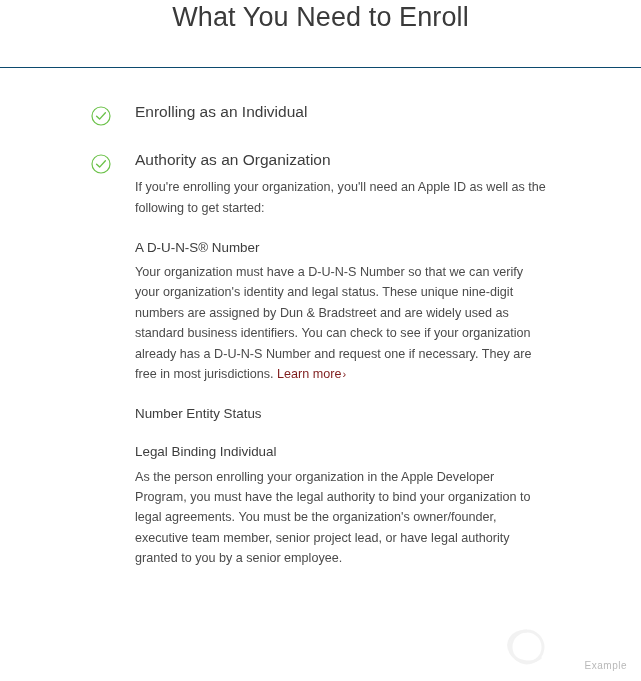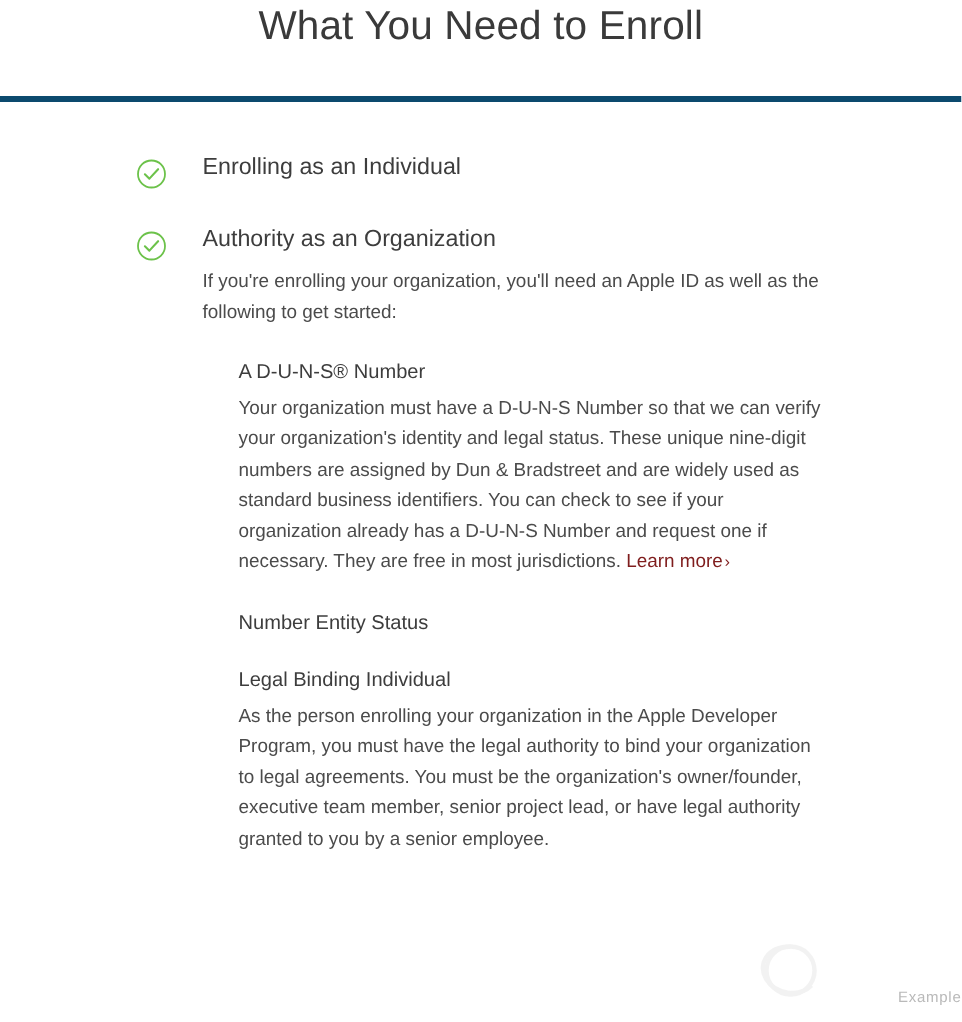--- a/index.html
+++ b/index.html
@@ -15,21 +15,21 @@
     overflow: hidden;
   }
   .page {
     position: relative;
     width: 641px;
     height: 681px;
     box-sizing: border-box;
   }
   .header {
     height: 68px;
-    border-bottom: 4px solid #0c4a6e;
+    border-bottom: 1px solid #0c4a6e;
     display: flex;
     align-items: flex-start;
     justify-content: center;
     box-sizing: border-box;
   }
   .header-title {
     font-size: 27px;
     font-weight: 300;
     color: #3a3a3a;
     letter-spacing: 0.1px;
@@ -69,21 +69,20 @@
   }
   .body-text {
     font-size: 12.6px;
     line-height: 1.62;
     color: #4b4b4b;
     margin: 0;
     max-width: 436px;
   }
   .sub-block {
     margin-top: 22px;
-    margin-left: 24px;
   }
   .sub-title {
     font-size: 13.4px;
     font-weight: 400;
     color: #3d3d3d;
     margin: 0 0 6px 0;
     line-height: 1.2;
   }
   .learn-more {
     color: #7f1d1d;
@@ -98,21 +97,21 @@
     position: absolute;
     right: 14px;
     bottom: 6px;
     width: 130px;
     height: 52px;
     opacity: 0.12;
     pointer-events: none;
   }
   .watermark-text {
     position: absolute;
-    right: 0;
+    right: 14px;
     bottom: 10px;
     font-size: 10px;
     color: #b9b9b9;
     letter-spacing: 0.5px;
   }
 </style>
 </head>
 <body>
 
 <div class="page">

